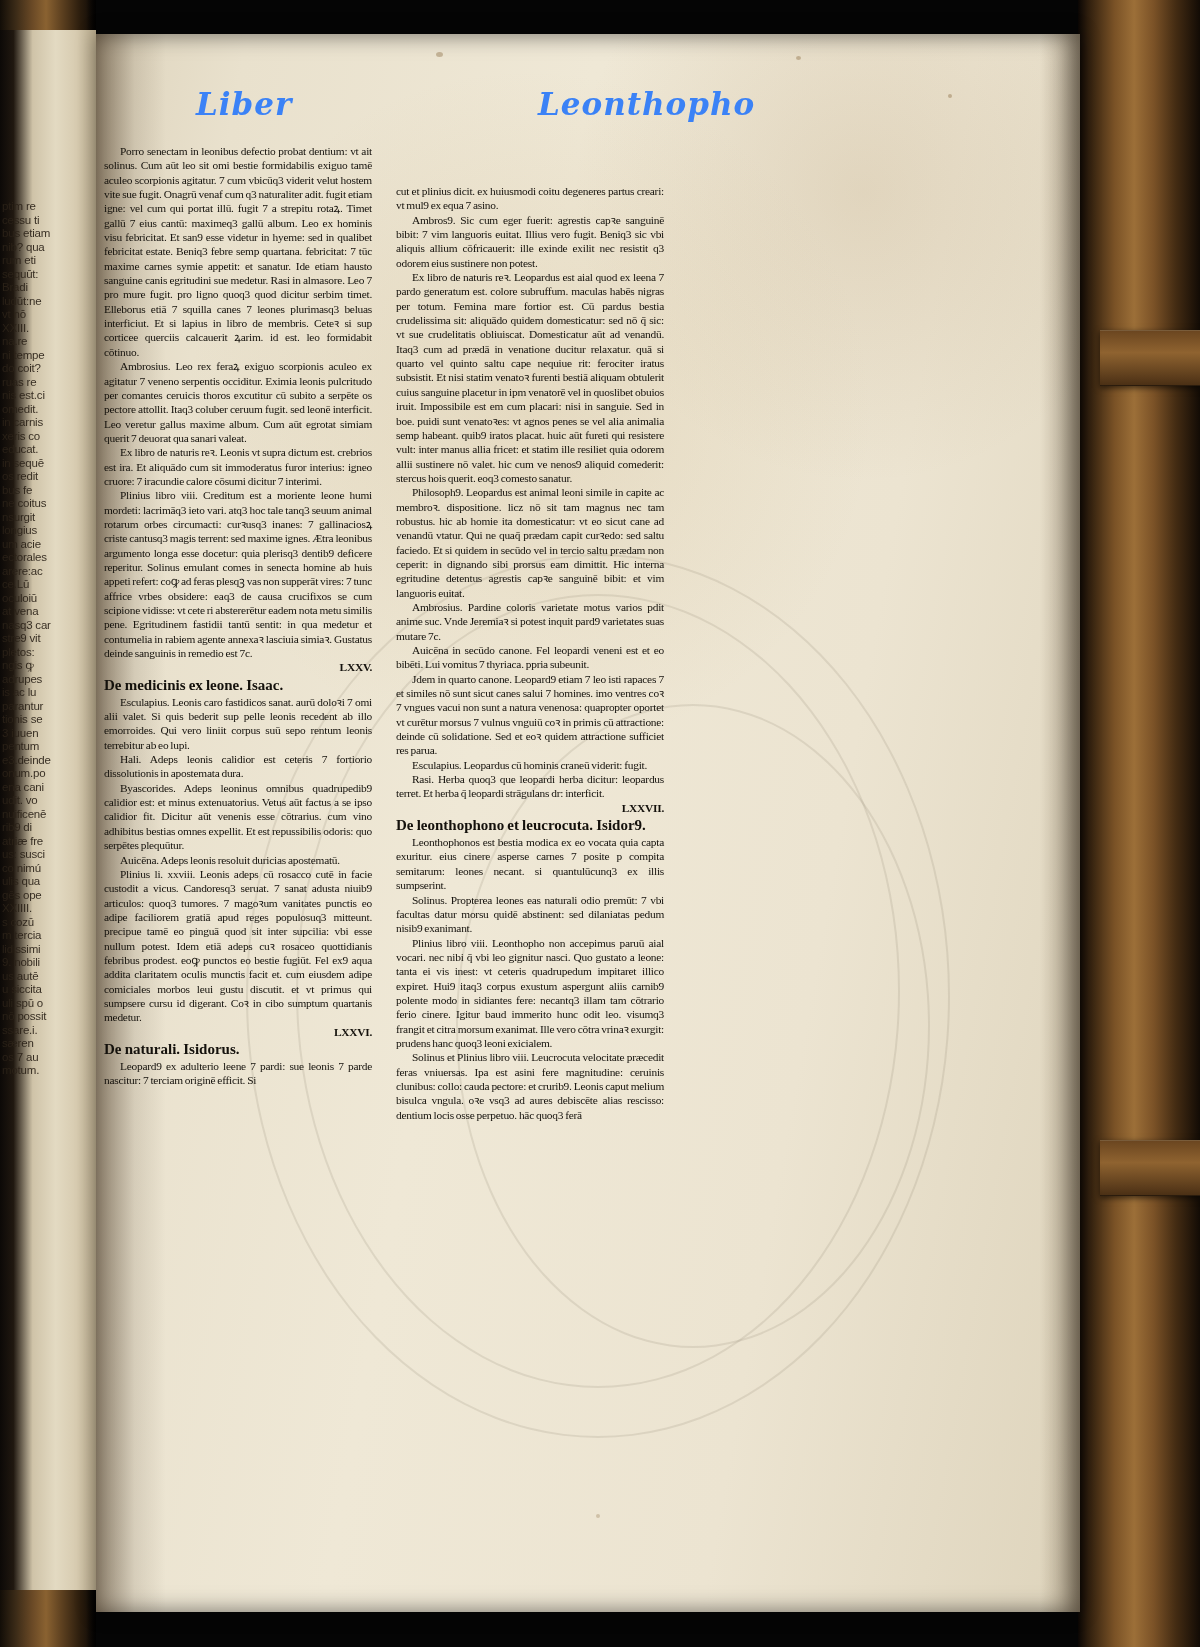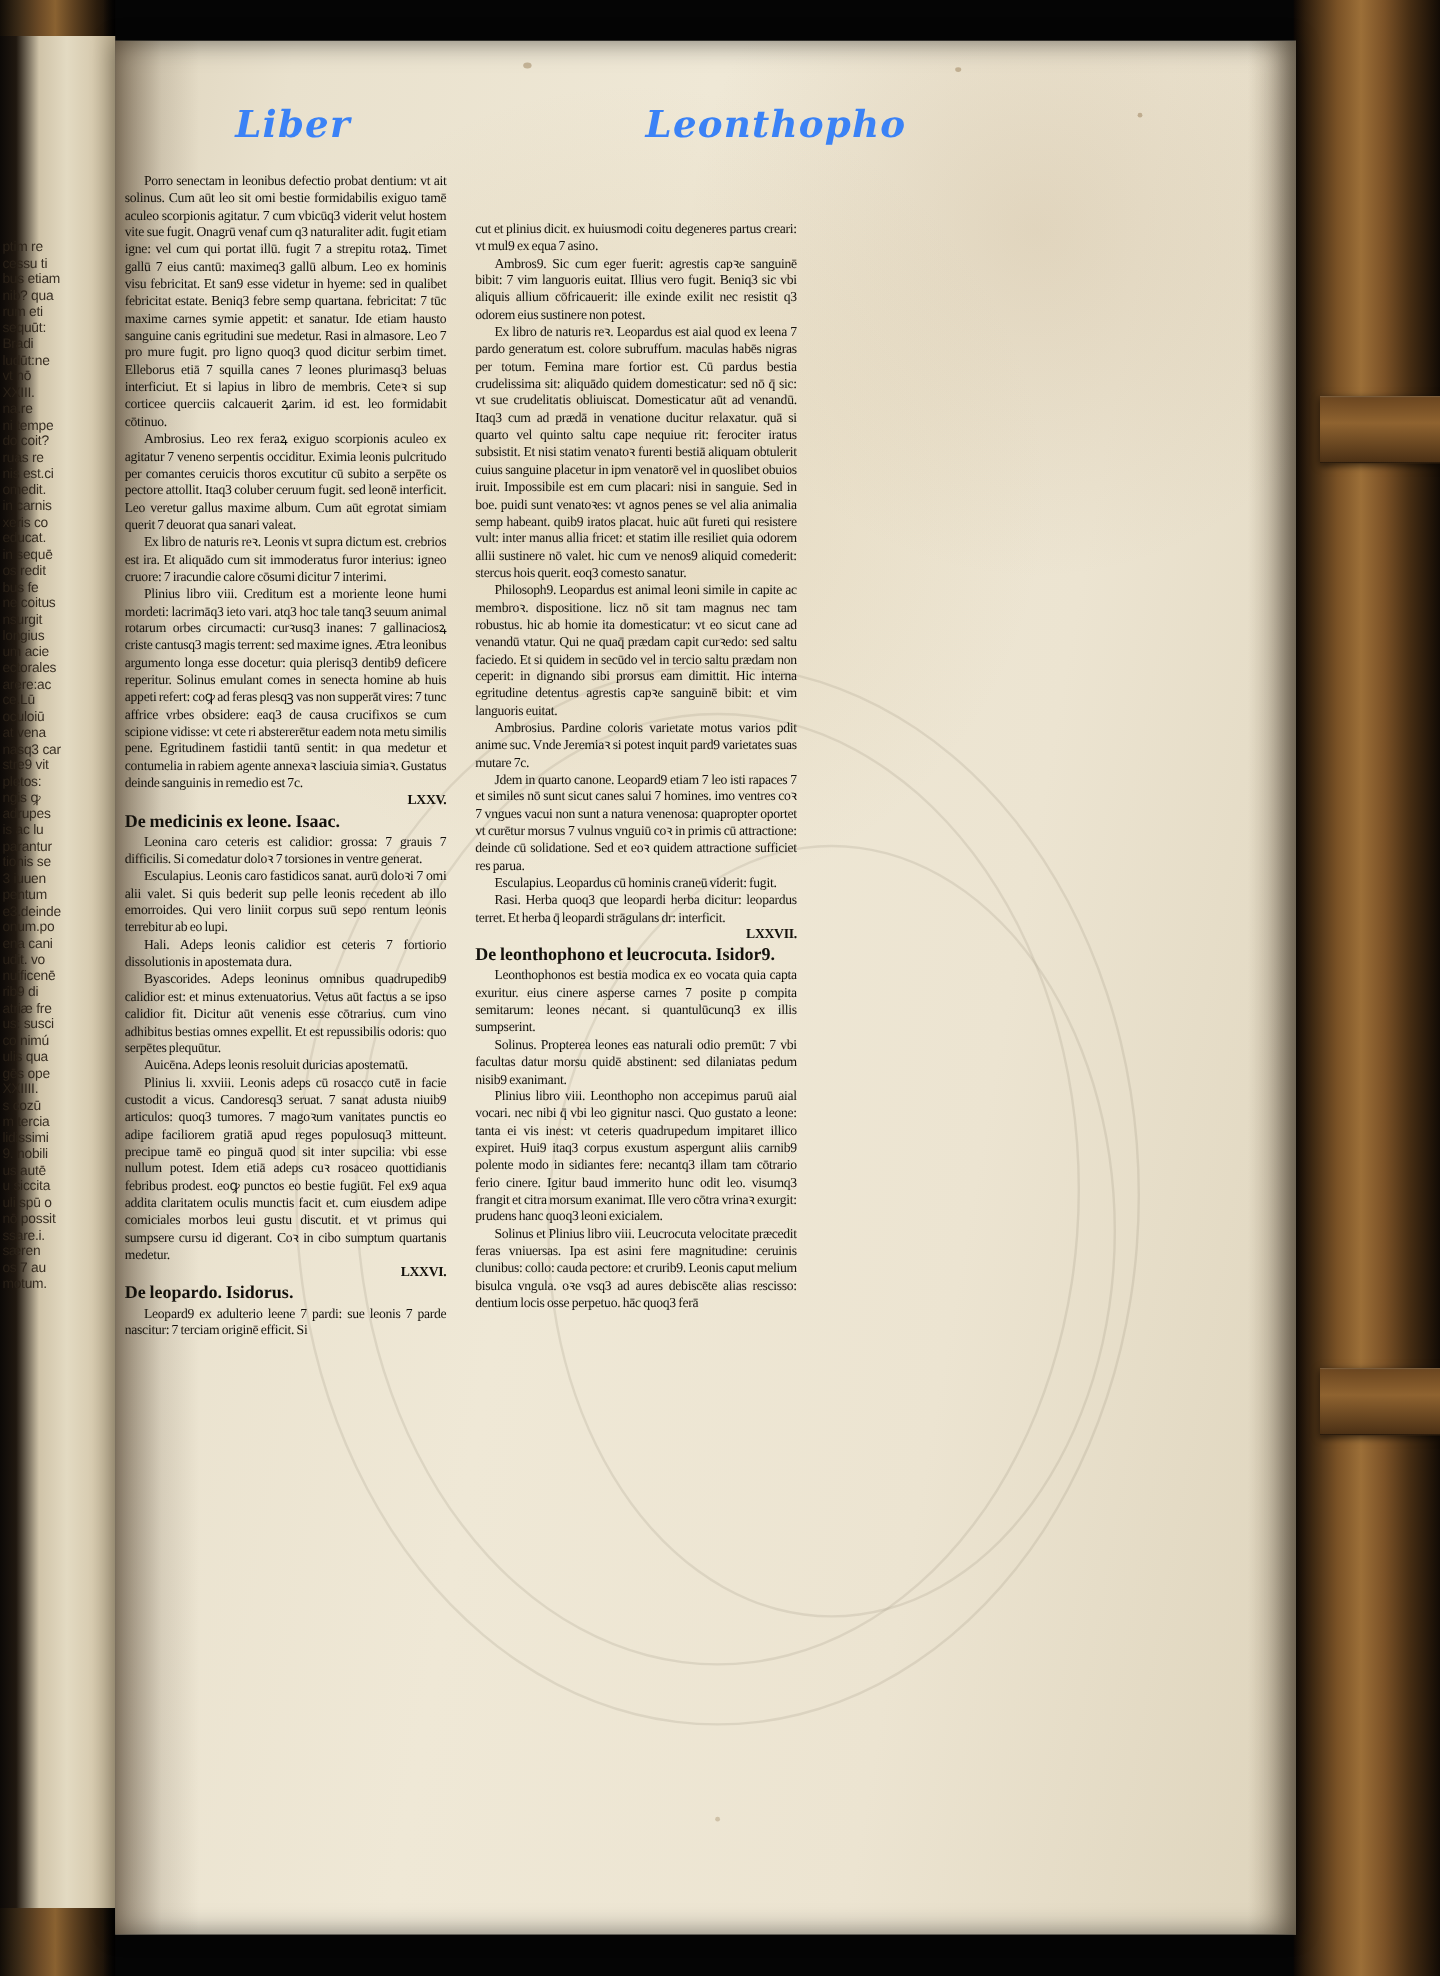--- a/index.html
+++ b/index.html
@@ -250,37 +250,37 @@
   <div class="running-head rh-left">Liber</div>
   <div class="running-head rh-right">Leonthopho</div>
 
   <div class="col col-left">
     <p class="ind">Porro senectam in leonibus defectio probat dentium: vt ait solinus. Cum aūt leo sit omi bestie formidabilis exiguo tamē aculeo scorpionis agitatur. 7 cum vbicūq3 viderit velut hostem vite sue fugit. Onagrū venaf cum q3 naturaliter adit. fugit etiam igne: vel cum qui portat illū. fugit 7 a strepitu rotaꝝ. Timet gallū 7 eius cantū: maximeq3 gallū album. Leo ex hominis visu febricitat. Et san9 esse videtur in hyeme: sed in qualibet febricitat estate. Beniq3 febre semp quartana. febricitat: 7 tūc maxime carnes symie appetit: et sanatur. Ide etiam hausto sanguine canis egritudini sue medetur. Rasi in almasore. Leo 7 pro mure fugit. pro ligno quoq3 quod dicitur serbim timet. Elleborus etiā 7 squilla canes 7 leones plurimasq3 beluas interficiut. Et si lapius in libro de membris. Ceteꝛ si sup corticee querciis calcauerit ꝝarim. id est. leo formidabit cōtinuo.</p>
     <p class="ind">Ambrosius. Leo rex feraꝝ exiguo scorpionis aculeo ex agitatur 7 veneno serpentis occiditur. Eximia leonis pulcritudo per comantes ceruicis thoros excutitur cū subito a serpēte os pectore attollit. Itaq3 coluber ceruum fugit. sed leonē interficit. Leo veretur gallus maxime album. Cum aūt egrotat simiam querit 7 deuorat qua sanari valeat.</p>
     <p class="ind">Ex libro de naturis reꝛ. Leonis vt supra dictum est. crebrios est ira. Et aliquādo cum sit immoderatus furor interius: igneo cruore: 7 iracundie calore cōsumi dicitur 7 interimi.</p>
     <p class="ind">Plinius libro viii. Creditum est a moriente leone humi mordeti: lacrimāq3 ieto vari. atq3 hoc tale tanq3 seuum animal rotarum orbes circumacti: curꝛusq3 inanes: 7 gallinaciosꝝ criste cantusq3 magis terrent: sed maxime ignes. Ætra leonibus argumento longa esse docetur: quia plerisq3 dentib9 deficere reperitur. Solinus emulant comes in senecta homine ab huis appeti refert: coꝙ ad feras plesqꝫ vas non supperāt vires: 7 tunc affrice vrbes obsidere: eaq3 de causa crucifixos se cum scipione vidisse: vt cete ri abstererētur eadem nota metu similis pene. Egritudinem fastidii tantū sentit: in qua medetur et contumelia in rabiem agente annexaꝛ lasciuia simiaꝛ. Gustatus deinde sanguinis in remedio est 7c.</p>
     <p class="numline">LXXV.</p>
     <p class="heading">De medicinis ex leone.                    Isaac.</p>
-    <p class="ind">Leonina caro ceteris est calidior: grossa: 7 grauis 7 difficilis. Si comedatur doloꝛ 7 torsiones in ventre generat.</p>
     <p class="ind">Esculapius. Leonis caro fastidicos sanat. aurū doloꝛi 7 omi alii valet. Si quis bederit sup pelle leonis recedent ab illo emorroides. Qui vero liniit corpus suū sepo rentum leonis terrebitur ab eo lupi.</p>
     <p class="ind">Hali. Adeps leonis calidior est ceteris 7 fortiorio dissolutionis in apostemata dura.</p>
     <p class="ind">Byascorides. Adeps leoninus omnibus quadrupedib9 calidior est: et minus extenuatorius. Vetus aūt factus a se ipso calidior fit. Dicitur aūt venenis esse cōtrarius. cum vino adhibitus bestias omnes expellit. Et est repussibilis odoris: quo serpētes plequūtur.</p>
     <p class="ind">Auicēna. Adeps leonis resoluit duricias apostematū.</p>
     <p class="ind">Plinius li. xxviii. Leonis adeps cū rosacco cutē in facie custodit a vicus. Candoresq3 seruat. 7 sanat adusta niuib9 articulos: quoq3 tumores. 7 magoꝛum vanitates punctis eo adipe faciliorem gratiā apud reges populosuq3 mitteunt. precipue tamē eo pinguā quod sit inter supcilia: vbi esse nullum potest. Idem etiā adeps cuꝛ rosaceo quottidianis febribus prodest. eoꝙ punctos eo bestie fugiūt. Fel ex9 aqua addita claritatem oculis munctis facit et. cum eiusdem adipe comiciales morbos leui gustu discutit. et vt primus qui sumpsere cursu id digerant. Coꝛ in cibo sumptum quartanis medetur.</p>
     <p class="numline">LXXVI.</p>
-    <p class="heading">De leopardo.                                   Isidorus.</p>
+    <p class="heading">De naturali.                                   Isidorus.</p>
     <p class="ind">Leopard9 ex adulterio leene 7 pardi: sue leonis 7 parde nascitur: 7 terciam originē efficit. Si</p>
   </div>
 
   <div class="col col-right">
     <p>cut et plinius dicit. ex huiusmodi coitu degeneres partus creari: vt mul9 ex equa 7 asino.</p>
     <p class="ind">Ambros9. Sic cum eger fuerit: agrestis capꝛe sanguinē bibit: 7 vim languoris euitat. Illius vero fugit. Beniq3 sic vbi aliquis allium cōfricauerit: ille exinde exilit nec resistit q3 odorem eius sustinere non potest.</p>
     <p class="ind">Ex libro de naturis reꝛ. Leopardus est aial quod ex leena 7 pardo generatum est. colore subruffum. maculas habēs nigras per totum. Femina mare fortior est. Cū pardus bestia crudelissima sit: aliquādo quidem domesticatur: sed nō q̄ sic: vt sue crudelitatis obliuiscat. Domesticatur aūt ad venandū. Itaq3 cum ad prædā in venatione ducitur relaxatur. quā si quarto vel quinto saltu cape nequiue rit: ferociter iratus subsistit. Et nisi statim venatoꝛ furenti bestiā aliquam obtulerit cuius sanguine placetur in ipm venatorē vel in quoslibet obuios iruit. Impossibile est em cum placari: nisi in sanguie. Sed in boe. puidi sunt venatoꝛes: vt agnos penes se vel alia animalia semp habeant. quib9 iratos placat. huic aūt fureti qui resistere vult: inter manus allia fricet: et statim ille resiliet quia odorem allii sustinere nō valet. hic cum ve nenos9 aliquid comederit: stercus hois querit. eoq3 comesto sanatur.</p>
     <p class="ind">Philosoph9. Leopardus est animal leoni simile in capite ac membroꝛ. dispositione. licz nō sit tam magnus nec tam robustus. hic ab homie ita domesticatur: vt eo sicut cane ad venandū vtatur. Qui ne quaq̄ prædam capit curꝛedo: sed saltu faciedo. Et si quidem in secūdo vel in tercio saltu prædam non ceperit: in dignando sibi prorsus eam dimittit. Hic interna egritudine detentus agrestis capꝛe sanguinē bibit: et vim languoris euitat.</p>
     <p class="ind">Ambrosius. Pardine coloris varietate motus varios pdit anime suc. Vnde Jeremiaꝛ si potest inquit pard9 varietates suas mutare 7c.</p>
+    <p class="ind">Auicēna in secūdo canone. Fel leopardi veneni est et eo bibēti. Lui vomitus 7 thyriaca. ppria subeunit.</p>
     <p class="ind">Jdem in quarto canone. Leopard9 etiam 7 leo isti rapaces 7 et similes nō sunt sicut canes salui 7 homines. imo ventres coꝛ 7 vngues vacui non sunt a natura venenosa: quapropter oportet vt curētur morsus 7 vulnus vnguiū coꝛ in primis cū attractione: deinde cū solidatione. Sed et eoꝛ quidem attractione sufficiet res parua.</p>
     <p class="ind">Esculapius. Leopardus cū hominis craneū viderit: fugit.</p>
     <p class="ind">Rasi. Herba quoq3 que leopardi herba dicitur: leopardus terret. Et herba q̄ leopardi strāgulans dr: interficit.</p>
     <p class="numline">LXXVII.</p>
     <p class="heading">De leonthophono et leucrocuta.          Isidor9.</p>
     <p class="ind">Leonthophonos est bestia modica ex eo vocata quia capta exuritur. eius cinere asperse carnes 7 posite p compita semitarum: leones necant. si quantulūcunq3 ex illis sumpserint.</p>
     <p class="ind">Solinus. Propterea leones eas naturali odio premūt: 7 vbi facultas datur morsu quidē abstinent: sed dilaniatas pedum nisib9 exanimant.</p>
     <p class="ind">Plinius libro viii. Leonthopho non accepimus paruū aial vocari. nec nibi q̄ vbi leo gignitur nasci. Quo gustato a leone: tanta ei vis inest: vt ceteris quadrupedum impitaret illico expiret. Hui9 itaq3 corpus exustum aspergunt aliis carnib9 polente modo in sidiantes fere: necantq3 illam tam cōtrario ferio cinere. Igitur baud immerito hunc odit leo. visumq3 frangit et citra morsum exanimat. Ille vero cōtra vrinaꝛ exurgit: prudens hanc quoq3 leoni exicialem.</p>
     <p class="ind">Solinus et Plinius libro viii. Leucrocuta velocitate præcedit feras vniuersas. Ipa est asini fere magnitudine: ceruinis clunibus: collo: cauda pectore: et crurib9. Leonis caput melium bisulca vngula. oꝛe vsq3 ad aures debiscēte alias rescisso: dentium locis osse perpetuo. hāc quoq3 ferā</p>
   </div>

